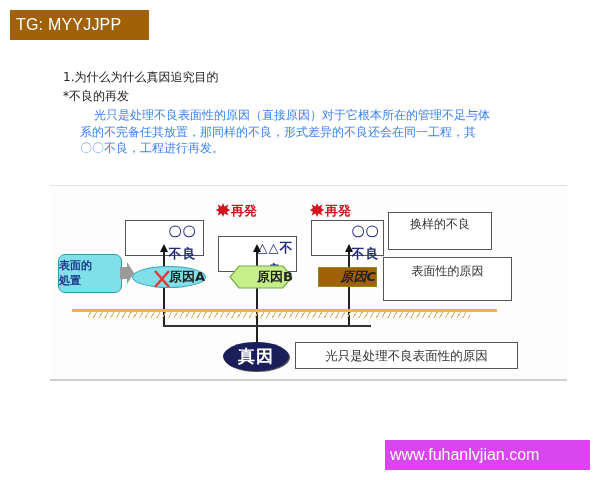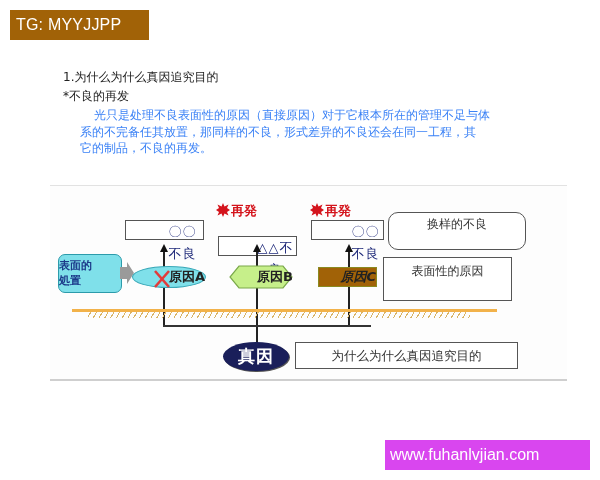--- a/index.html
+++ b/index.html
@@ -15,21 +15,21 @@
     .heading2 { position:absolute; left:63px; top:88px; font-size:12px; font-family:"DejaVu Sans", sans-serif; color:#222; white-space:nowrap; }
     .para { position:absolute; left:80px; top:107px; width:440px; font-size:12px; line-height:16.5px; color:#3b82f6; }
     .para div { white-space:nowrap; }
     .para .first { text-indent:14px; }
 
     .frame { position:absolute; left:50px; top:185px; width:517px; height:193px; background:#fdfdfd;
              border-top:1px solid #e2e2e2; border-bottom:2px solid #cfcfcf; }
 
     .box { position:absolute; background:#fff; border:1px solid #555; box-sizing:border-box;
            text-align:center; font-family:"DejaVu Sans", sans-serif; }
-    .bad-box { height:20px; font-size:13px; line-height:22px; color:#1f2a7a; font-weight:normal; letter-spacing:1px;padding-left:36px; }
+    .bad-box { height:36px; font-size:13px; line-height:22px; color:#1f2a7a; font-weight:bold; letter-spacing:1px;padding-left:36px; }
     .desc-box { font-family:"DejaVu Serif", serif; font-size:12px; color:#333; line-height:17px; padding-top:3px; }
 
     .saihatsu { position:absolute; font-family:"DejaVu Sans", sans-serif; font-size:13px; font-weight:bold; color:#d4141c; white-space:nowrap; }
     .burst { display:inline-block; width:14px; height:14px; vertical-align:-2px; margin-right:1px; }
 
     .vline { position:absolute; width:1.5px; background:#222; }
     .arrowhead { position:absolute; width:0; height:0; border-left:4px solid transparent; border-right:4px solid transparent; border-bottom:8px solid #111; }
 
     .cause { position:absolute; font-family:"DejaVu Sans", sans-serif; font-size:13px; font-weight:bold; color:#222; text-align:right; box-sizing:border-box; }
     .cause-a { left:132px; top:266px; width:74px; height:22px; background:#7fe0ea; border:1px solid #3aa8b8; border-radius:50%; line-height:20px; }
@@ -56,41 +56,41 @@
 </head>
 <body>
 
 <div class="wm-top">TG: MYYJJPP</div>
 
 <div class="heading">1.为什么为什么真因追究目的</div>
 <div class="heading2">*不良的再发</div>
 <div class="para">
   <div class="first">光只是处理不良表面性的原因（直接原因）对于它根本所在的管理不足与体</div>
   <div>系的不完备任其放置，那同样的不良，形式差异的不良还会在同一工程，其</div>
-  <div>它的制品，不良的再发。</div>
+  <div>〇〇不良，工程进行再发。</div>
 </div>
 
 <div class="frame"></div>
 
 <div class="saihatsu" style="left:216px; top:202px;">
   <svg class="burst" viewBox="0 0 14 14">
       <polygon points="7,0 8.5,3.5 12.5,1.5 11,5 14,7 11,9 12.5,12.5 8.5,10.5 7,14 5.5,10.5 1.5,12.5 3,9 0,7 3,5 1.5,1.5 5.5,3.5" fill="#d4141c"></polygon>
     </svg><span>再発</span>
 </div>
 <div class="saihatsu" style="left:310px; top:202px;">
   <svg class="burst" viewBox="0 0 14 14">
       <polygon points="7,0 8.5,3.5 12.5,1.5 11,5 14,7 11,9 12.5,12.5 8.5,10.5 7,14 5.5,10.5 1.5,12.5 3,9 0,7 3,5 1.5,1.5 5.5,3.5" fill="#d4141c"></polygon>
     </svg><span>再発</span>
 </div>
 
 <div class="box bad-box" style="left:125px; top:220px; width:79px;">〇〇不良</div>
 <div class="box bad-box" style="left:218px; top:236px; width:79px;">△△不良</div>
 <div class="box bad-box" style="left:311px; top:220px; width:73px;">〇〇不良</div>
 
-<div class="box desc-box" style="left:388px; top:212px; width:138px; height:38px;border-radius:10px;">
+<div class="box desc-box" style="left:388px; top:212px; width:104px; height:38px;">
   <div>换样的不良</div>
 </div>
 <div class="box desc-box" style="left:383px; top:257px; width:129px; height:44px; padding-top:5px;">
   <div>表面性的原因</div>
 </div>
 
 <div class="vline" style="left:163px; top:250px; height:75px;"></div>
 <div class="arrowhead" style="left:160px; top:244px;"></div>
 <div class="vline" style="left:256px; top:250px; height:95px;"></div>
 <div class="arrowhead" style="left:253px; top:244px;"></div>
@@ -119,15 +119,15 @@
   <span>原因B</span>
 </div>
 <div class="cause cause-c">原因C</div>
 
 <div class="ground"></div>
 <div class="hatch"></div>
 
 <div class="hline" style="left:163px; top:325px; width:208px;"></div>
 
 <div class="true-cause">真因</div>
-<div class="box desc-box" style="left:295px; top:342px; width:223px; height:27px; line-height:20px; font-size:12.5px;">为什么为什么真因追究目的</div>
+<div class="box desc-box" style="left:295px; top:342px; width:223px; height:27px; line-height:20px; font-size:12.5px;">光只是处理不良表面性的原因</div>
 
 <div class="wm-bottom">www.fuhanlvjian.com</div>
 
 </body></html>

